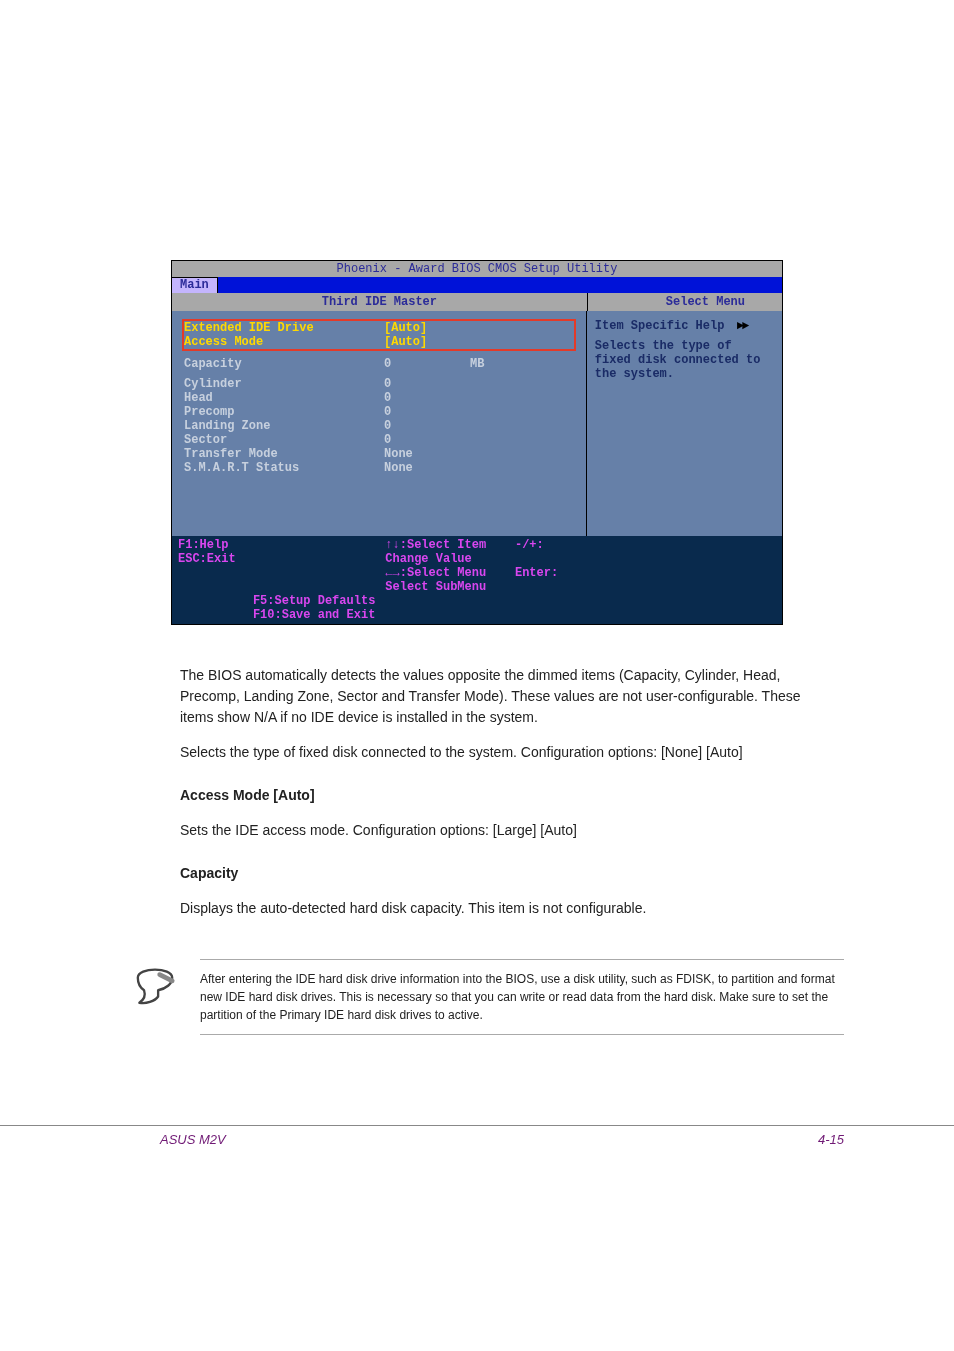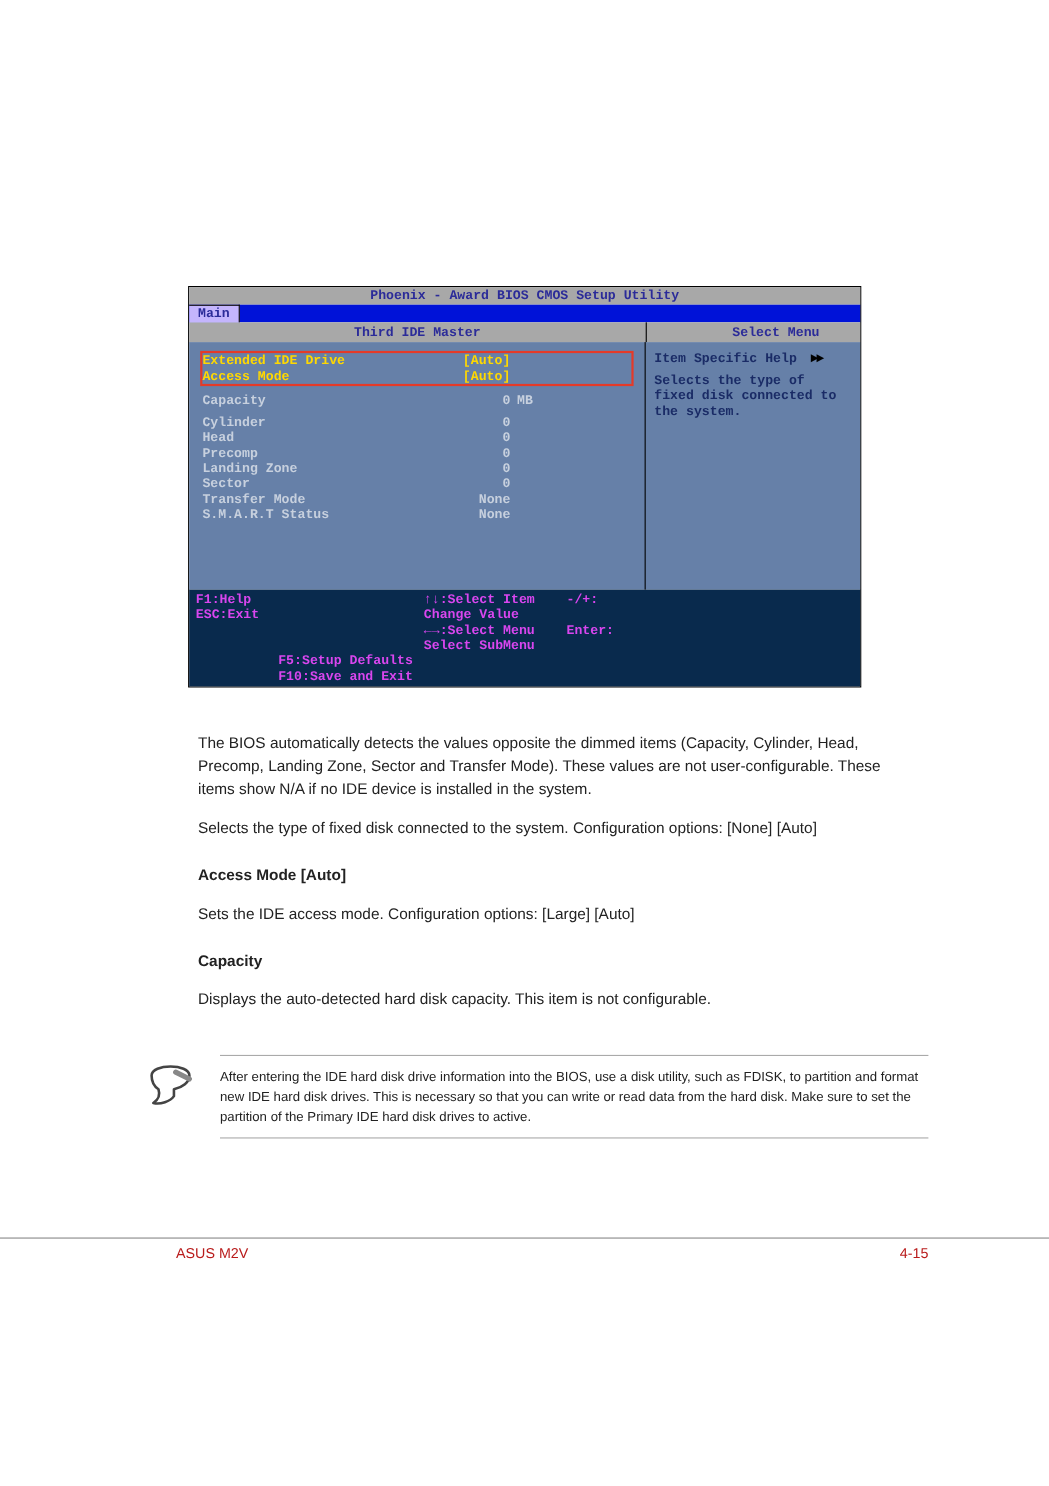--- a/index.html
+++ b/index.html
@@ -19,21 +19,21 @@
     font-family: "Courier New", monospace;
     font-size: 12px;
     font-weight: bold;
     border: 1px solid #000;
   }
   .bios-title {
     background: #a8a8a8;
     color: #2b2b99;
     text-align: center;
     padding: 1px 0;
-    font-weight: bold;
+    font-weight: normal;
   }
   .bios-tabbar {
     background: #0012d8;
     color: #fff;
     display: flex;
     align-items: flex-start;
     height: 16px;
   }
   .bios-tab {
     background: #c4b5fd;
@@ -85,21 +85,21 @@
   }
   .row {
     display: flex;
     line-height: 14px;
   }
   .row .label {
     flex: 0 0 200px;
   }
   .row .value {
     flex: 0 0 80px;
-    text-align: right;
+    text-align: left;
   }
   .row .unit {
     padding-left: 6px;
     text-align: left;
   }
   .yellow {
     color: #ffd800;
     font-weight: bold;
   }
   .dim {
@@ -169,22 +169,23 @@
     color: #222;
     line-height: 1.5;
     flex: 1;
   }
   .page-footer {
     margin-top: 90px;
     padding: 6px 110px 30px 160px;
     border-top: 1px solid #888;
     display: flex;
     justify-content: space-between;
-    color: #b91c1c;
+    color: #701a75;
     font-size: 13px;
+    font-style: italic;
   }
 </style>
 </head>
 <body>
 
 <div class="page">
 
   <div class="bios-window">
     <div class="bios-title">Phoenix - Award BIOS CMOS Setup Utility</div>
     <div class="bios-tabbar">

